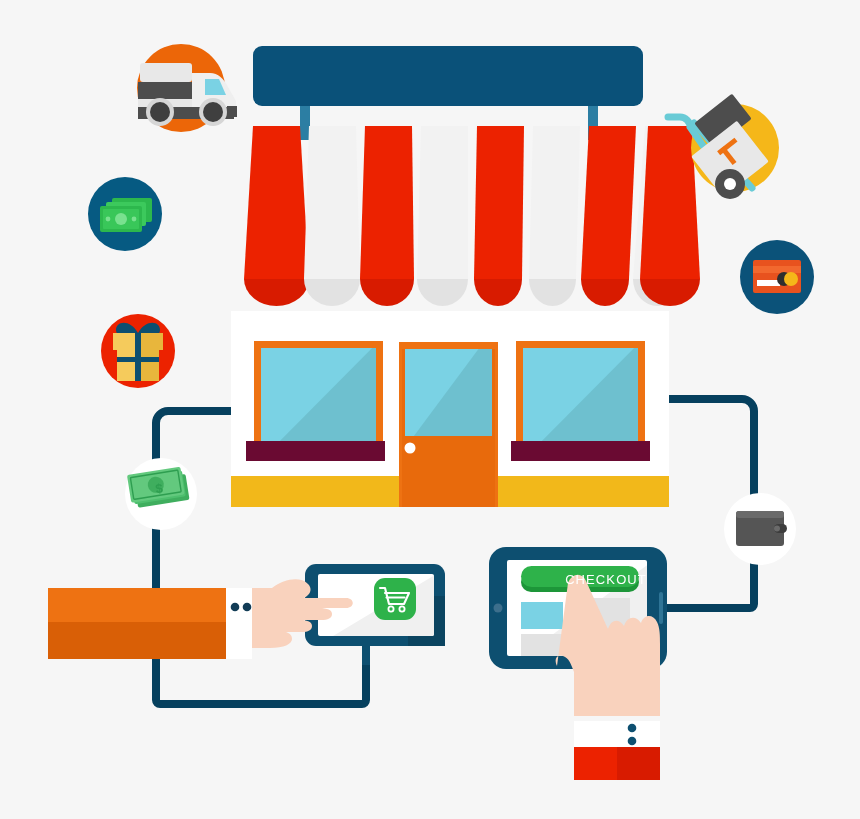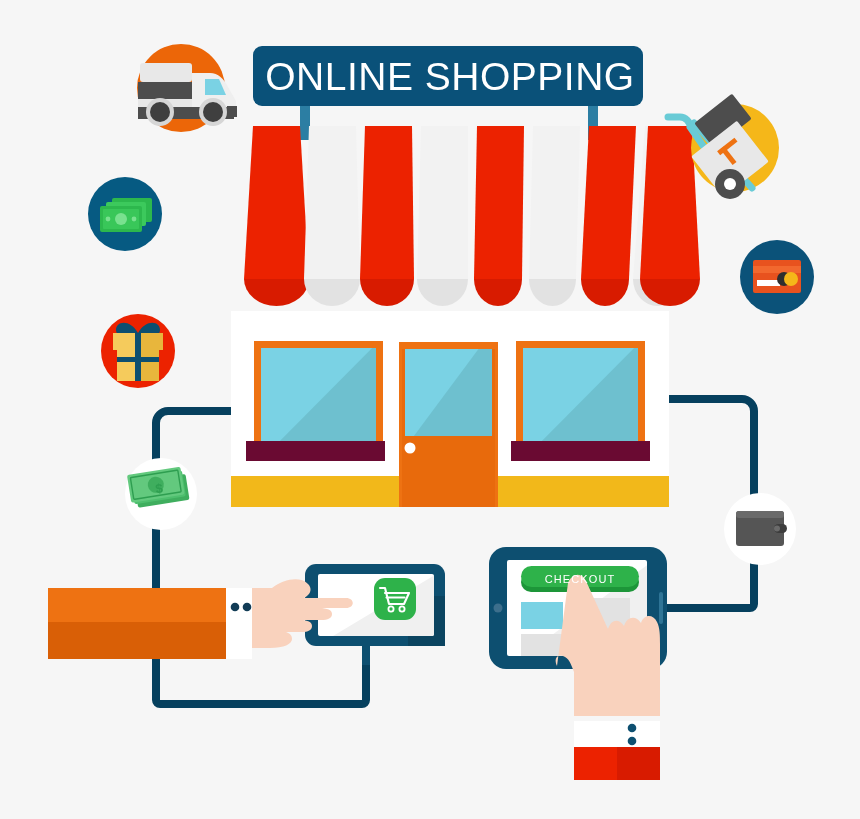--- a/index.html
+++ b/index.html
@@ -11,22 +11,22 @@
   }
   #stage{position:relative;width:860px;height:819px;}
   #stage svg{position:absolute;top:0;left:0;}
   .lbl{position:absolute;display:flex;align-items:center;justify-content:center;pointer-events:none;}
   #sign-text{
     left:262px;top:48px;width:376px;height:58px;
     color:#ffffff;font-size:39px;letter-spacing:0.5px;font-weight:400;
     white-space:nowrap;
   }
   #checkout-text{
-    left:524px;top:569px;width:112px;height:20px;
-    color:#ffffff;font-size:11px;letter-spacing:1.1px;font-weight:400;
+    left:550px;top:569px;width:112px;height:20px;
+    color:#ffffff;font-size:13px;letter-spacing:1.1px;font-weight:400;
   }
   #bill-symbol{
     left:148px;top:477px;width:22px;height:22px;
     color:#2e9e50;font-size:13px;font-weight:700;
     transform:rotate(-9deg);
   }
 </style>
 </head>
 <body>
 
@@ -266,19 +266,18 @@
              c-3,-8 -5,-14 -11,-16 c-7,-2 -9,4 -6,10 z" fill="#f9d2bd"></path>
     <rect x="574" y="721" width="86" height="26" fill="#ffffff"></rect>
     <circle cx="632" cy="728" r="4.3" fill="#0d4f70"></circle>
     <circle cx="632" cy="741" r="4.3" fill="#0d4f70"></circle>
     <rect x="574" y="747" width="86" height="33" fill="#ec2200"></rect>
     <rect x="617" y="747" width="43" height="33" fill="#d81b00"></rect>
   </g>
 
 </svg>
 
-<div class="lbl" id="sign-text">ONLINE SHOPPING</div>
 
 <div class="lbl" id="checkout-text">CHECKOUT</div>
 
 <div class="lbl" id="bill-symbol">$</div>
 
 </div>
 
 </body></html>

